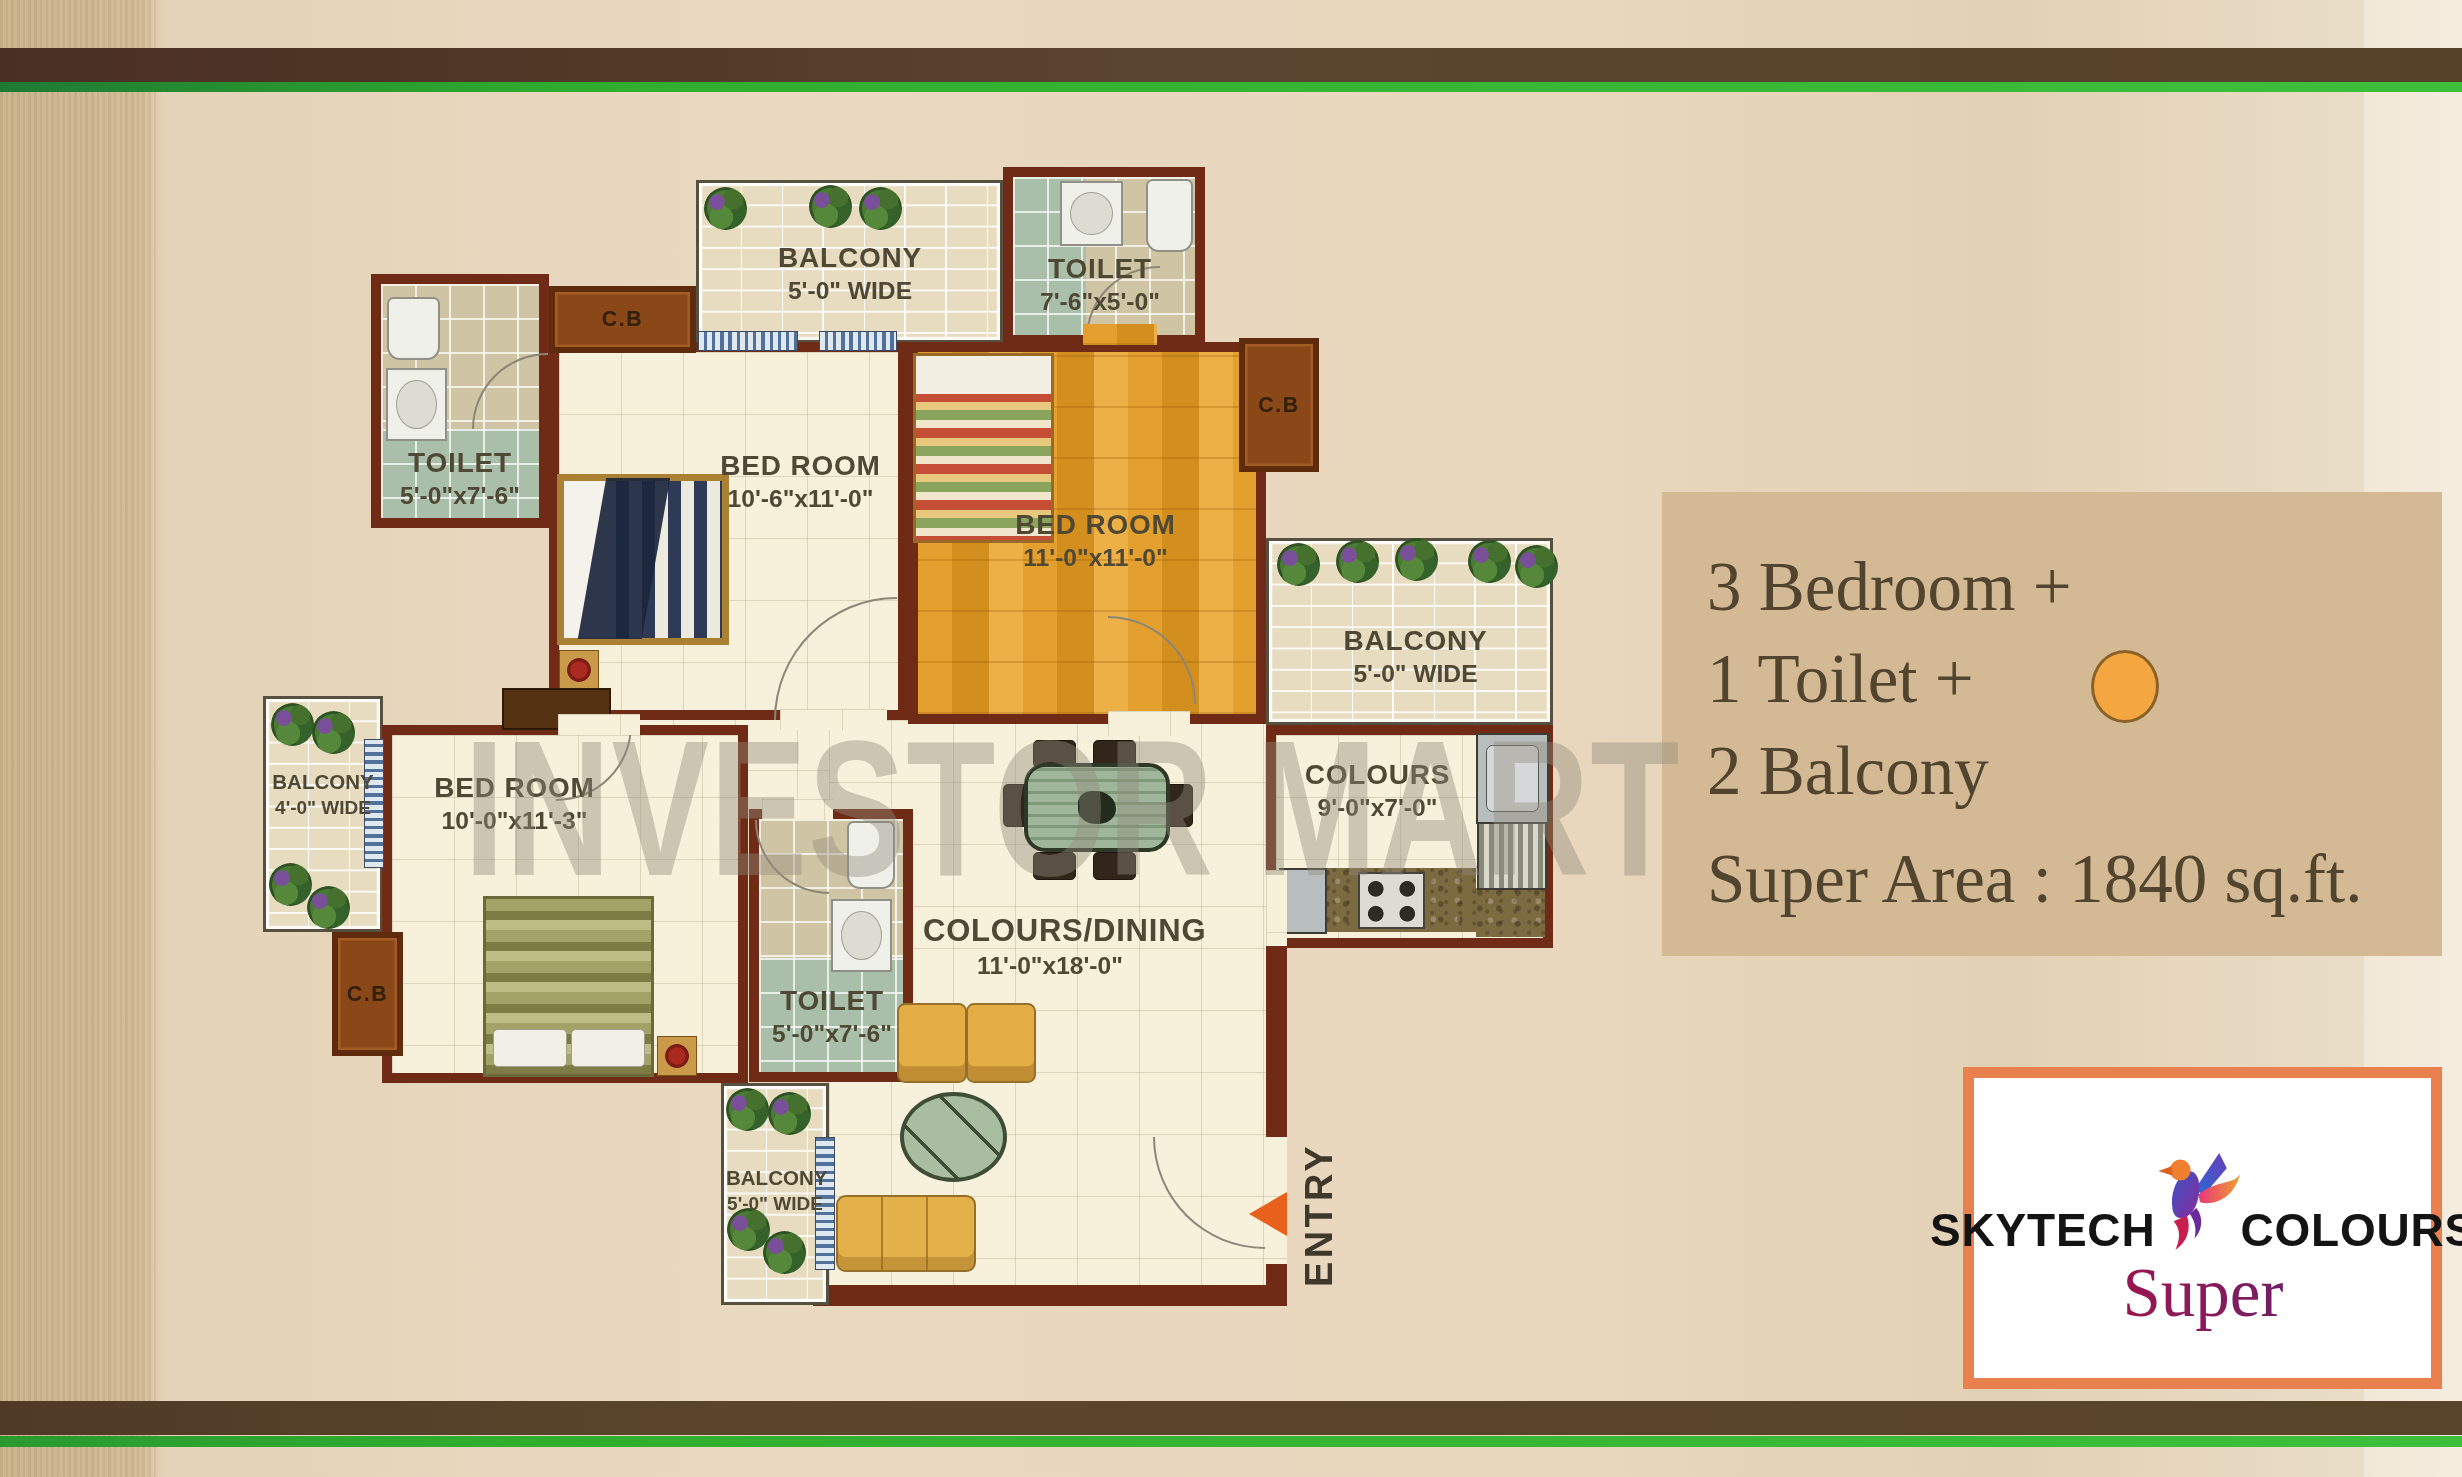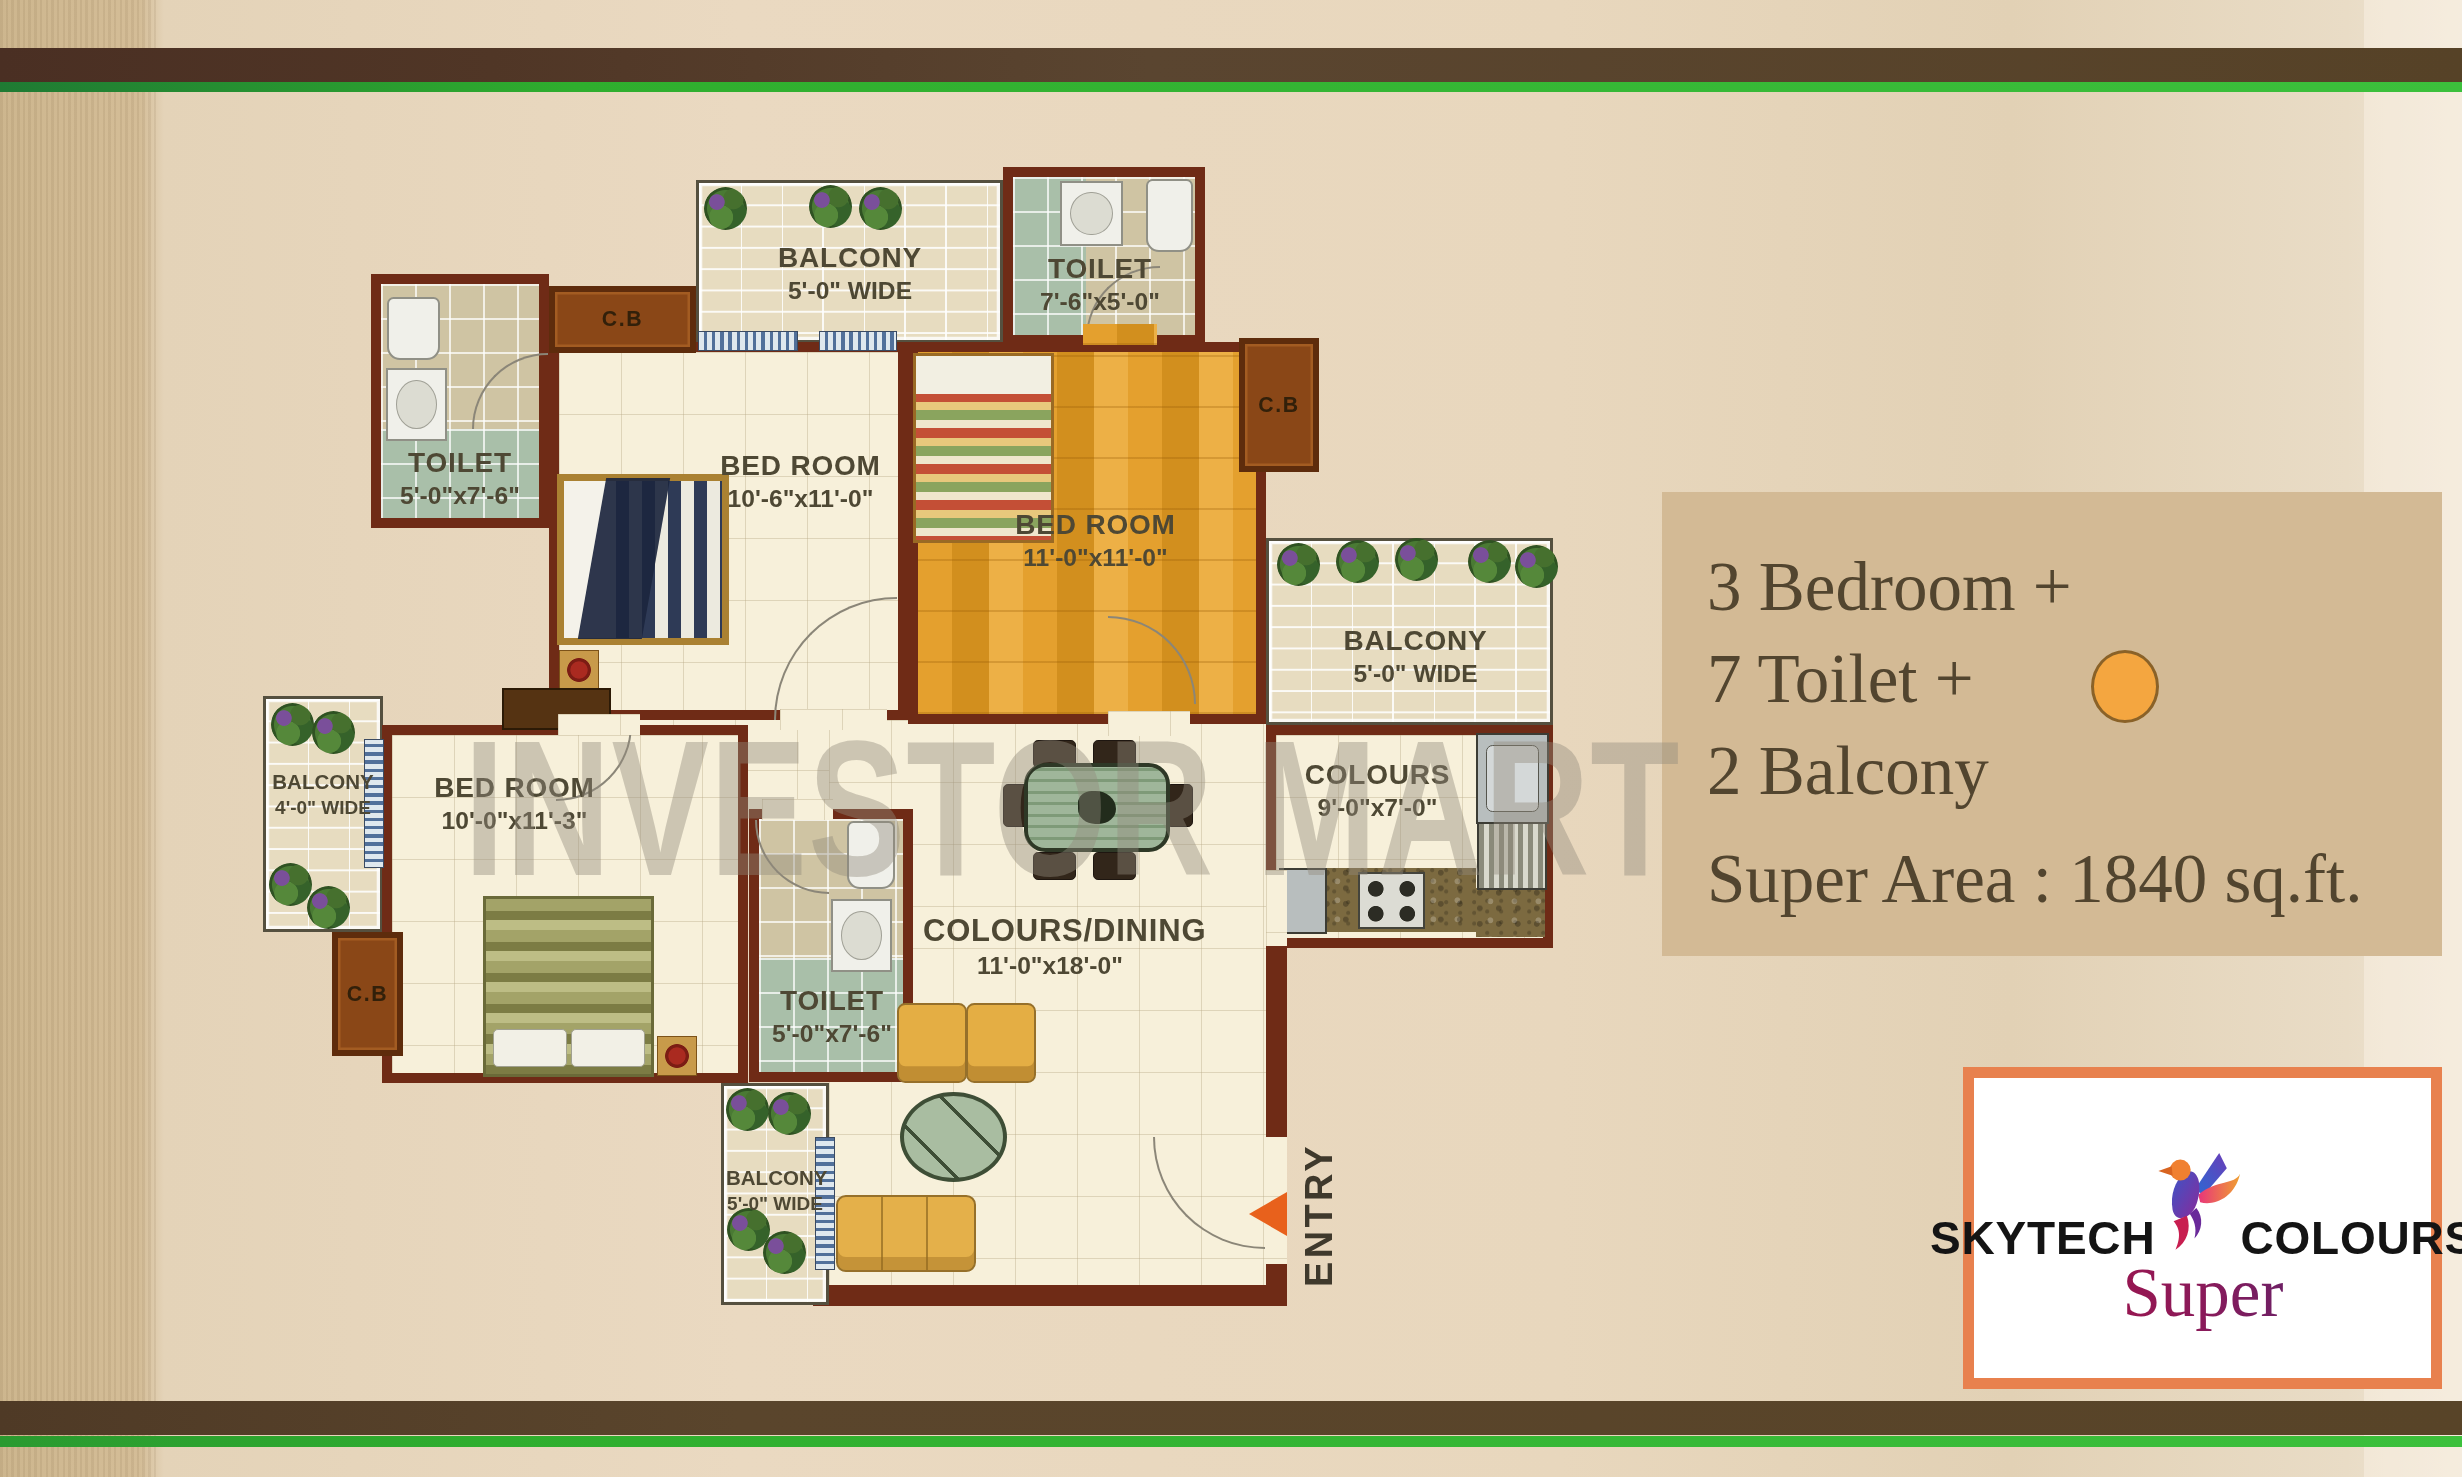--- a/index.html
+++ b/index.html
@@ -137,21 +137,21 @@
 
   
   .info-panel{position:absolute;left:1662px;top:492px;width:780px;height:464px;z-index:15;background:#d3ba95;}
   .info-line{position:absolute;left:1707px;z-index:16;font-family:"Liberation Serif",serif;
     font-size:69px;color:#52452f;white-space:nowrap;}
   .hl-circle{position:absolute;left:2091px;top:650px;width:62px;height:67px;z-index:16;
     background:#f4a640;border:3.3px solid #8a6228;border-radius:50%;}
   .logo-box{position:absolute;left:1963px;top:1067px;width:479px;height:322px;z-index:15;box-sizing:border-box;
     background:#fff;border:11.5px solid #e8814e;}
   .brand-row{position:absolute;left:1970px;top:1203px;width:466px;z-index:17;display:flex;
-    justify-content:center;gap:85px;margin-top:8px;}
+    justify-content:center;gap:85px;}
   .brand-row span{font-size:46px;font-weight:bold;color:#141414;letter-spacing:0.8px;}
   .bird{position:absolute;left:2147px;top:1146px;width:95px;height:107px;z-index:18;}
   .avenue{position:absolute;left:1970px;top:1254px;width:466px;z-index:17;text-align:center;
     font-family:"Liberation Serif",serif;font-size:69px;
     background:linear-gradient(90deg,#b01040,#8a1a5a,#3a2a78);
     -webkit-background-clip:text;background-clip:text;color:transparent;-webkit-text-fill-color:transparent;}
 </style>
 </head>
 <body>
 
@@ -322,21 +322,21 @@
   <span class="rname">BALCONY</span>
   <span class="rdims">5'-0" WIDE</span>
 </div>
 
 <div class="watermark">INVESTOR MART</div>
 <div class="entry-arrow"></div>
 <div class="entry-label">ENTRY</div>
 
 <div class="info-panel"></div>
 <div class="info-line" style="top:548px">3 Bedroom +</div>
-<div class="info-line" style="top:640px">7 Toilet +</div>
+<div class="info-line" style="top:640px">1 Toilet +</div>
 <div class="info-line" style="top:732px">2 Balcony</div>
 <div class="info-line" style="top:840px">Super Area : 1840 sq.ft.</div>
 <div class="hl-circle"></div>
 
 <div class="logo-box"></div>
 <svg class="bird" viewBox="0 0 100 110">
   <defs>
     <linearGradient id="gWing" x1="0" y1="1" x2="1" y2="0">
       <stop offset="0" stop-color="#2a6ad4"></stop>
         <stop offset="1" stop-color="#6a3db8"></stop>

